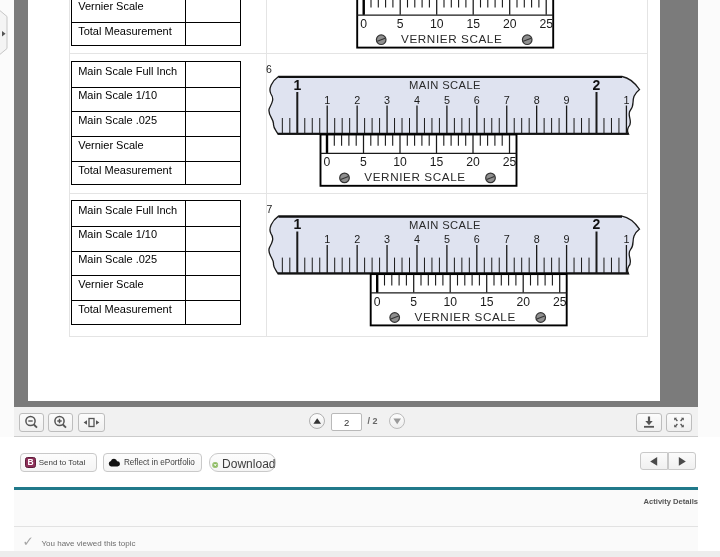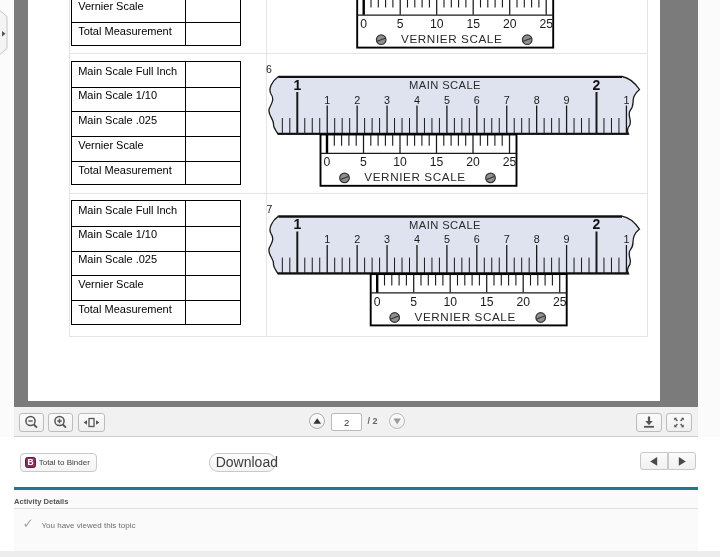--- a/index.html
+++ b/index.html
@@ -268,25 +268,31 @@
             <path d="M8.6 5.1l1.8 1.8M15.4 5.1l-1.8 1.8M8.6 11.9l1.8-1.8M15.4 11.9l-1.8-1.8"></path>
           </g>
         </svg>
 </div>
 </div>
 
 <div class="abs" style="left:0;top:437px;width:720px;height:114px;background:#fff"></div>
 
 <div class="abs" style="position:absolute;top:452.9px;height:19.3px;background:linear-gradient(#fdfdfd,#f4f4f4);border:1px solid #c9c9c9;border-radius:4px;font-size:8px;color:#3d3d3d;display:flex;align-items:center;left:19.7px;width:77.8px">
 <span style="display:inline-block;width:11px;height:11px;margin-left:4.5px;background:#8d3059;border:1px solid #5e1c3a;border-radius:2.5px;color:#fff;font-size:8.5px;font-weight:bold;text-align:center;line-height:9.5px">B</span>
-<span style="margin-left:2.5px">Total to Binder</span>
-</div>
-
-
-<div class="abs" style="position:absolute;top:452.9px;height:19.3px;background:linear-gradient(#fdfdfd,#f4f4f4);border:1px solid #c9c9c9;border-radius:9px;font-size:14px;color:#3d3d3d;display:flex;align-items:flex-start;left:208.7px;width:67.8px">
+<span style="margin-left:2.5px">Send to Total</span>
+</div>
+
+<div class="abs" style="position:absolute;top:452.9px;height:19.3px;background:linear-gradient(#fdfdfd,#f4f4f4);border:1px solid #c9c9c9;border-radius:4px;font-size:8px;color:#3d3d3d;display:flex;align-items:center;left:102.9px;width:99.6px">
+<svg style="margin-left:4.5px" width="12.5" height="9" viewBox="0 0 12.5 9">
+        <path d="M3 8.4 A2.7 2.7 0 0 1 2.9 3.1 A3.2 3.2 0 0 1 9.1 3.2 A2.5 2.5 0 0 1 9.5 8.4 Z" fill="#111"></path>
+      </svg>
+<span style="margin-left:3px;font-size:8.2px">Reflect in ePortfolio</span>
+</div>
+
+<div class="abs" style="position:absolute;top:452.9px;height:19.3px;background:linear-gradient(#fdfdfd,#f4f4f4);border:1px solid #c9c9c9;border-radius:9px;font-size:12px;color:#3d3d3d;display:flex;align-items:flex-end;left:208.7px;width:67.8px">
 <svg style="margin-left:2.5px" width="12" height="12" viewBox="0 0 12 12">
         <circle cx="6" cy="6" r="5.5" fill="#87b75a"></circle>
         <circle cx="6" cy="6" r="4.6" fill="none" stroke="#b6d49a" stroke-width="1"></circle>
         <path d="M2.9 4.6h6.2L6 8.3Z" fill="#fff"></path>
       </svg>
 <span style="margin-left:3.5px">Download</span>
 </div>
 
 <div class="abs" style="position:absolute;left:640px;top:451.7px;width:28px;height:18.8px;background:linear-gradient(#fbfbfb,#f0f0f0);border:1px solid #c9c9c9;border-radius:3px 0 0 3px">
 <svg width="26" height="16.8" viewBox="0 0 26 16.8">
@@ -295,21 +301,21 @@
 </div>
 
 <div class="abs" style="position:absolute;left:667.7px;top:451.7px;width:28px;height:18.8px;background:linear-gradient(#fbfbfb,#f0f0f0);border:1px solid #c9c9c9;border-radius:0 3px 3px 0">
 <svg width="26" height="16.8" viewBox="0 0 26 16.8">
         <path d="M9.8 4.1L16.8 8.4L9.8 12.7Z" fill="#4a4a4a"></path>
       </svg>
 </div>
 
 <div class="abs" style="left:14px;top:487px;width:684px;height:64px;background:#fafafa;border-top:3.6px solid #20798a">
 
-<div style="height:19px;border-bottom:1px solid #e2e2e2;text-align:left;font-size:7.6px;font-weight:bold;color:#555;line-height:23px">Activity Details</div>
+<div style="height:37px;border-bottom:1px solid #e2e2e2;text-align:right;font-size:7.6px;font-weight:bold;color:#555;line-height:23px">Activity Details</div>
 
 <div style="position:relative;height:37px">
 <span style="position:absolute;left:8.5px;top:6px;font-size:13.5px;color:#a6a6a6">✓</span>
 <span style="position:absolute;left:27.5px;top:11.5px;font-size:8px;color:#6e6e6e">You have viewed this topic</span>
 </div>
 </div>
 
 <div class="abs" style="left:0;top:551px;width:720px;height:6px;background:#ededed"></div>
 
 </div>

